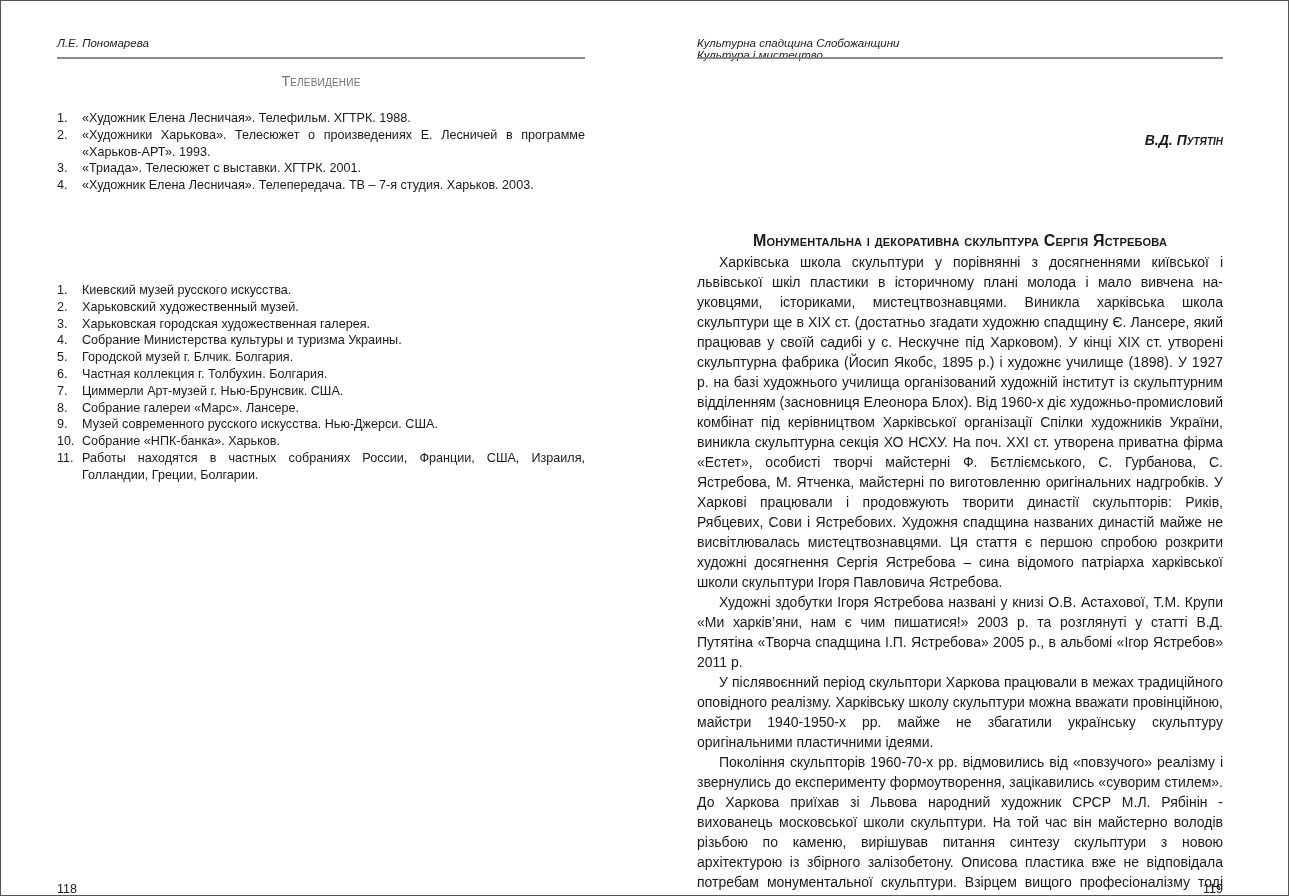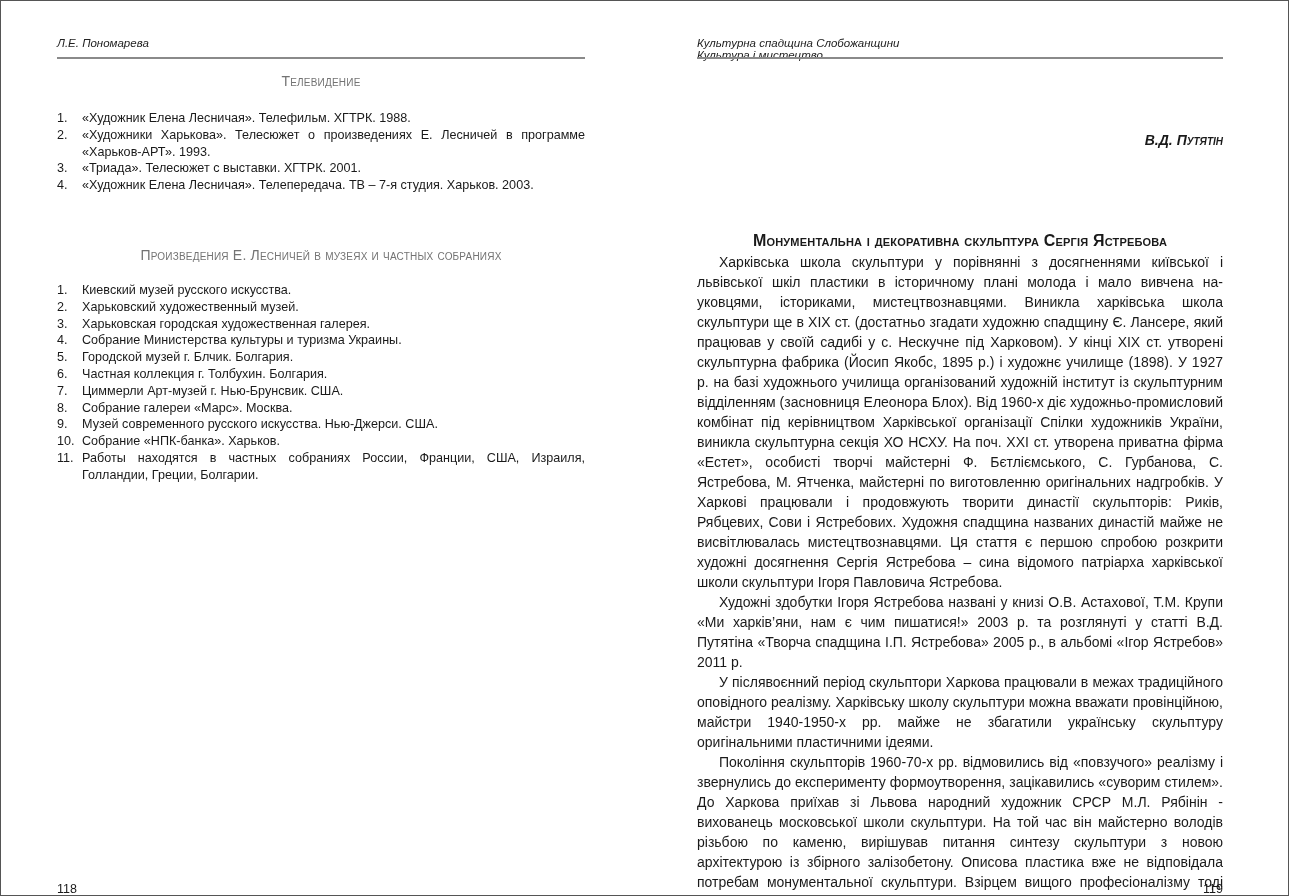--- a/index.html
+++ b/index.html
@@ -93,21 +93,20 @@
     <li>
         <span class="num">3.</span>
         <span class="txt">«Триада». Телесюжет с выставки. ХГТРК. 2001.</span>
       </li>
     <li>
         <span class="num">4.</span>
         <span class="txt">«Художник Елена Лесничая». Телепередача. ТВ – 7-я студия. Харьков. 2003.</span>
       </li>
   </ol>
 
-  <div class="section-title" style="top:231px">Произведения Е. Лесничей в музеях и частных собраниях</div>
   <ol class="list" style="top:266px">
     <li>
         <span class="num">1.</span>
         <span class="txt">Киевский музей русского искусства.</span>
       </li>
     <li>
         <span class="num">2.</span>
         <span class="txt">Харьковский художественный музей.</span>
       </li>
     <li>
@@ -125,21 +124,21 @@
     <li>
         <span class="num">6.</span>
         <span class="txt">Частная коллекция г. Толбухин. Болгария.</span>
       </li>
     <li>
         <span class="num">7.</span>
         <span class="txt">Циммерли Арт-музей г. Нью-Брунсвик. США.</span>
       </li>
     <li>
         <span class="num">8.</span>
-        <span class="txt">Собрание галереи «Марс». Москва.</span>
+        <span class="txt">Собрание галереи «Марс». Лансере.</span>
       </li>
     <li>
         <span class="num">9.</span>
         <span class="txt">Музей современного русского искусства. Нью-Джерси. США.</span>
       </li>
     <li>
         <span class="num">10.</span>
         <span class="txt">Собрание «НПК-банка». Харьков.</span>
       </li>
     <li>

